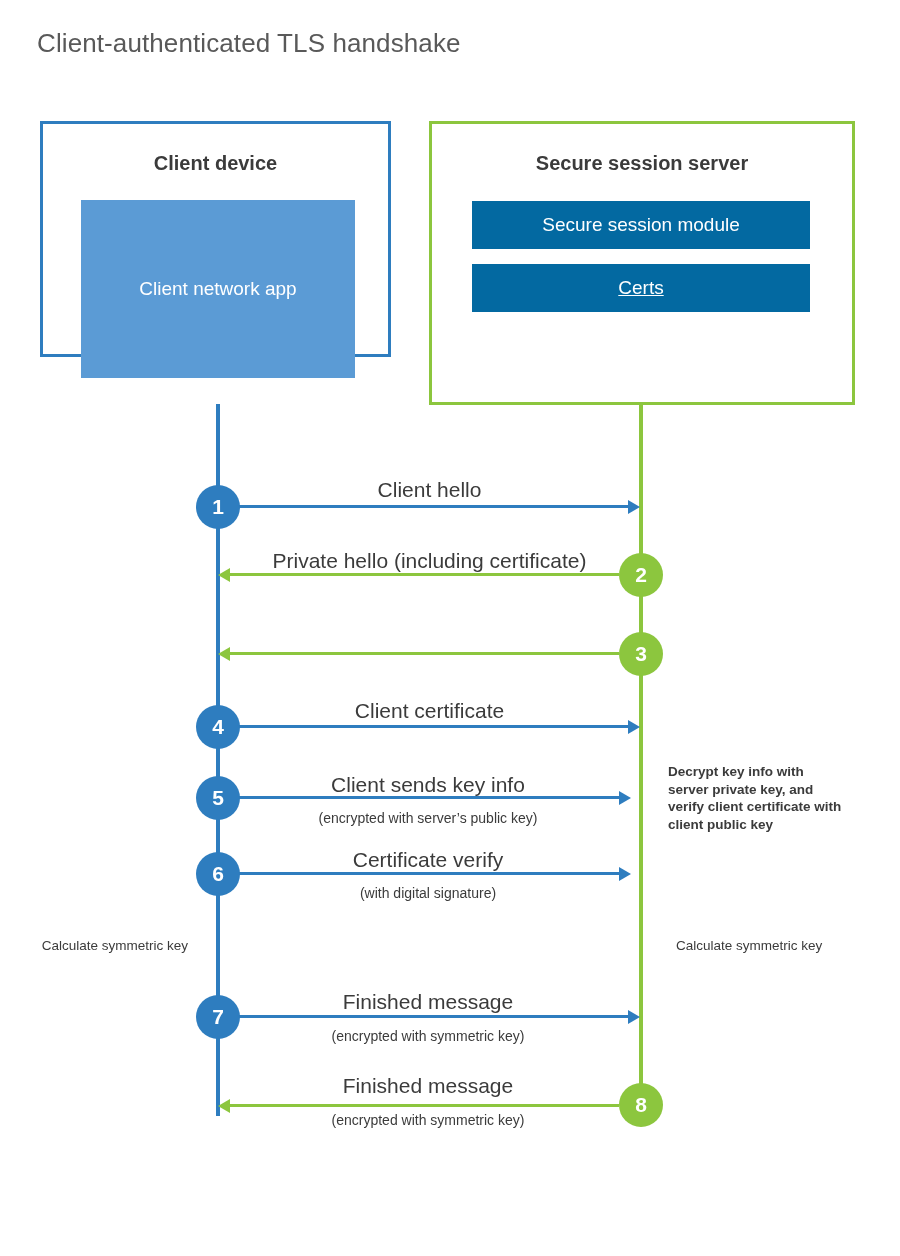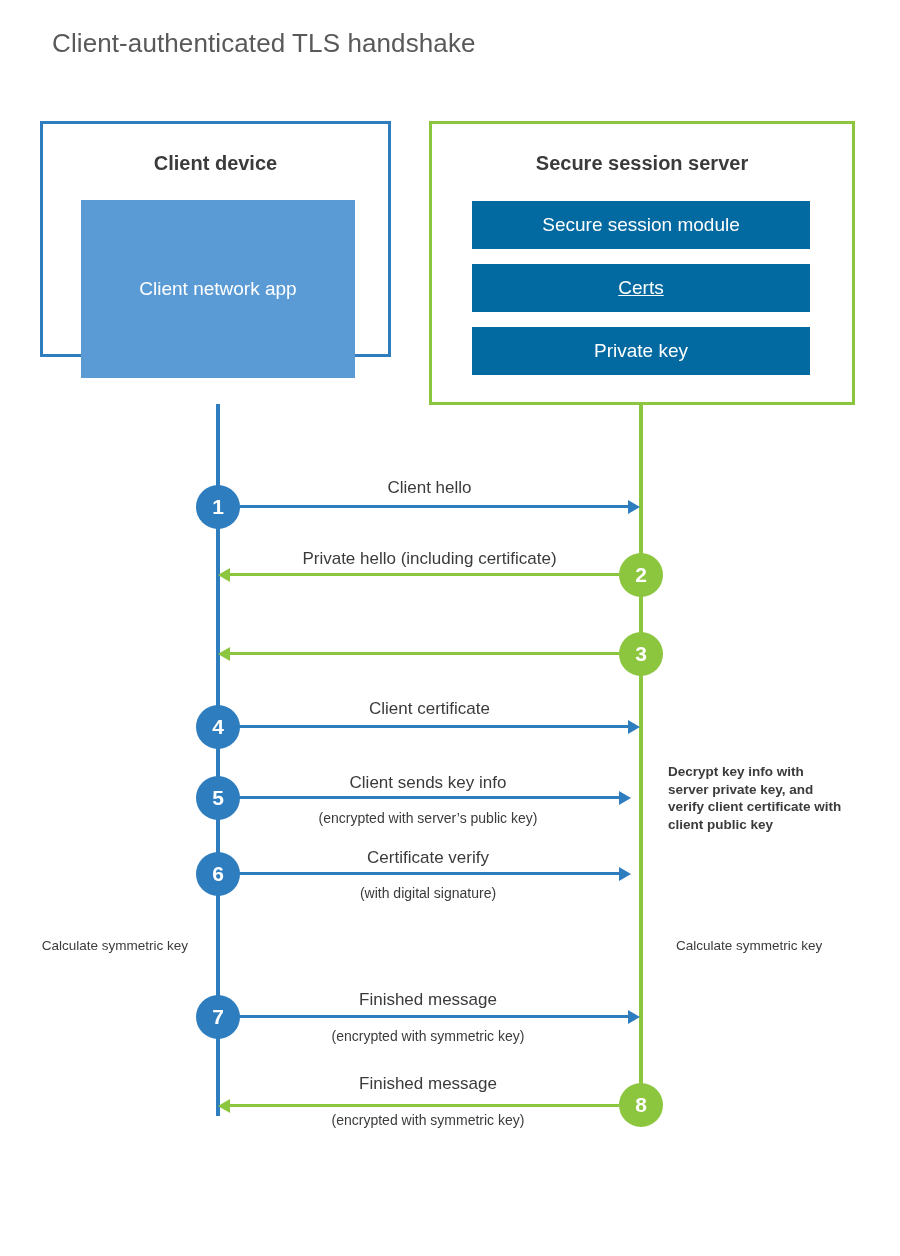--- a/index.html
+++ b/index.html
@@ -23,21 +23,20 @@
   
   .page-title {
     position: absolute;
     left: 37px;
     top: 28px;
     font-size: 26px;
     font-weight: 400;
     color: #595959;
     letter-spacing: 0.1px;
     white-space: nowrap;
-    margin-left: 15px;
   }
 
   
   .party-box {
     position: absolute;
     box-sizing: border-box;
     background: #ffffff;
   }
   .party-box.client {
     left: 40px;
@@ -145,21 +144,21 @@
     height: 0;
     border-top: 7px solid transparent;
     border-bottom: 7px solid transparent;
   }
   .arrow.blue  .head.right { right: -11px; border-left: 12px solid #2E7DBF; }
   .arrow.green .head.left  { left: -11px;  border-right: 12px solid #8CC63E; }
 
   
   .msg-label {
     position: absolute;
-    font-size: 17px;
+    font-size: 21px;
     color: #3b3b3b;
     text-align: center;
     white-space: nowrap;
   }
   .msg-sub {
     position: absolute;
     font-size: 14px;
     color: #3b3b3b;
     text-align: center;
     white-space: nowrap;
@@ -184,21 +183,20 @@
 
   <div class="party-box client">
     <div class="party-title">Client device</div>
     <div class="client-app">Client network app</div>
   </div>
 
   <div class="party-box server">
     <div class="party-title">Secure session server</div>
     <div class="server-bar b0">Secure session module</div>
     <div class="server-bar b1">Certs</div>
-    <div class="server-bar b2">Private key</div>
   </div>
 
   <div class="lifeline client-life"></div>
   <div class="lifeline server-life"></div>
 
   <div class="msg-label" style="left:218px; top:478px; width:423px;">Client hello</div>
   <div class="arrow blue" style="left:230px; top:505px; width:399px;">
     <span class="head right"></span>
   </div>
   <div class="step-circle blue" style="left:196px; top:485px;">1</div>

